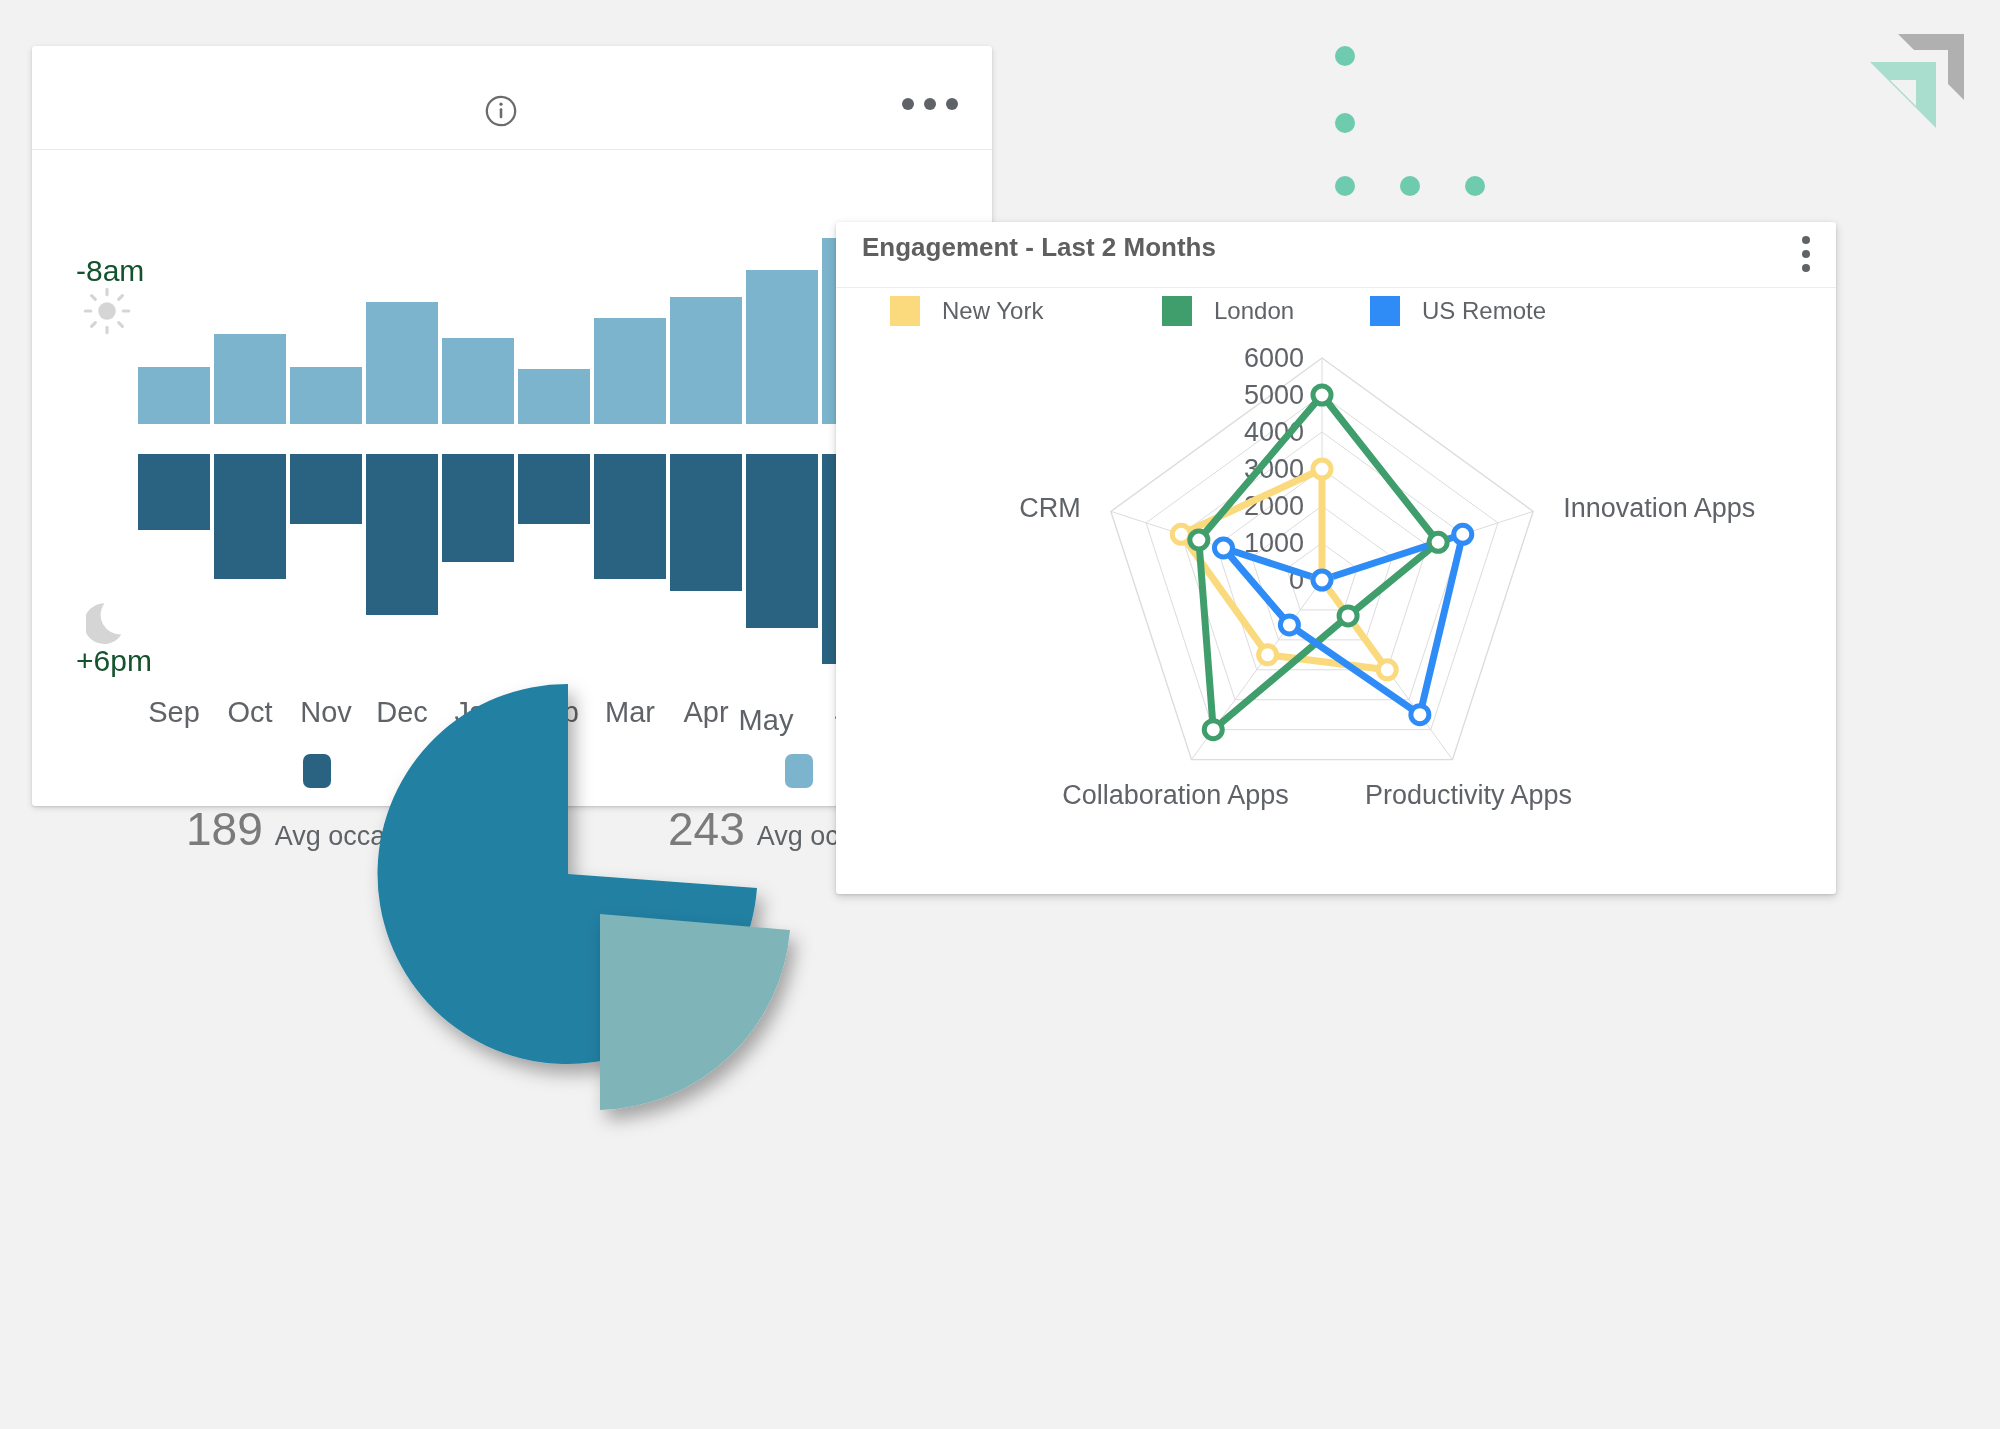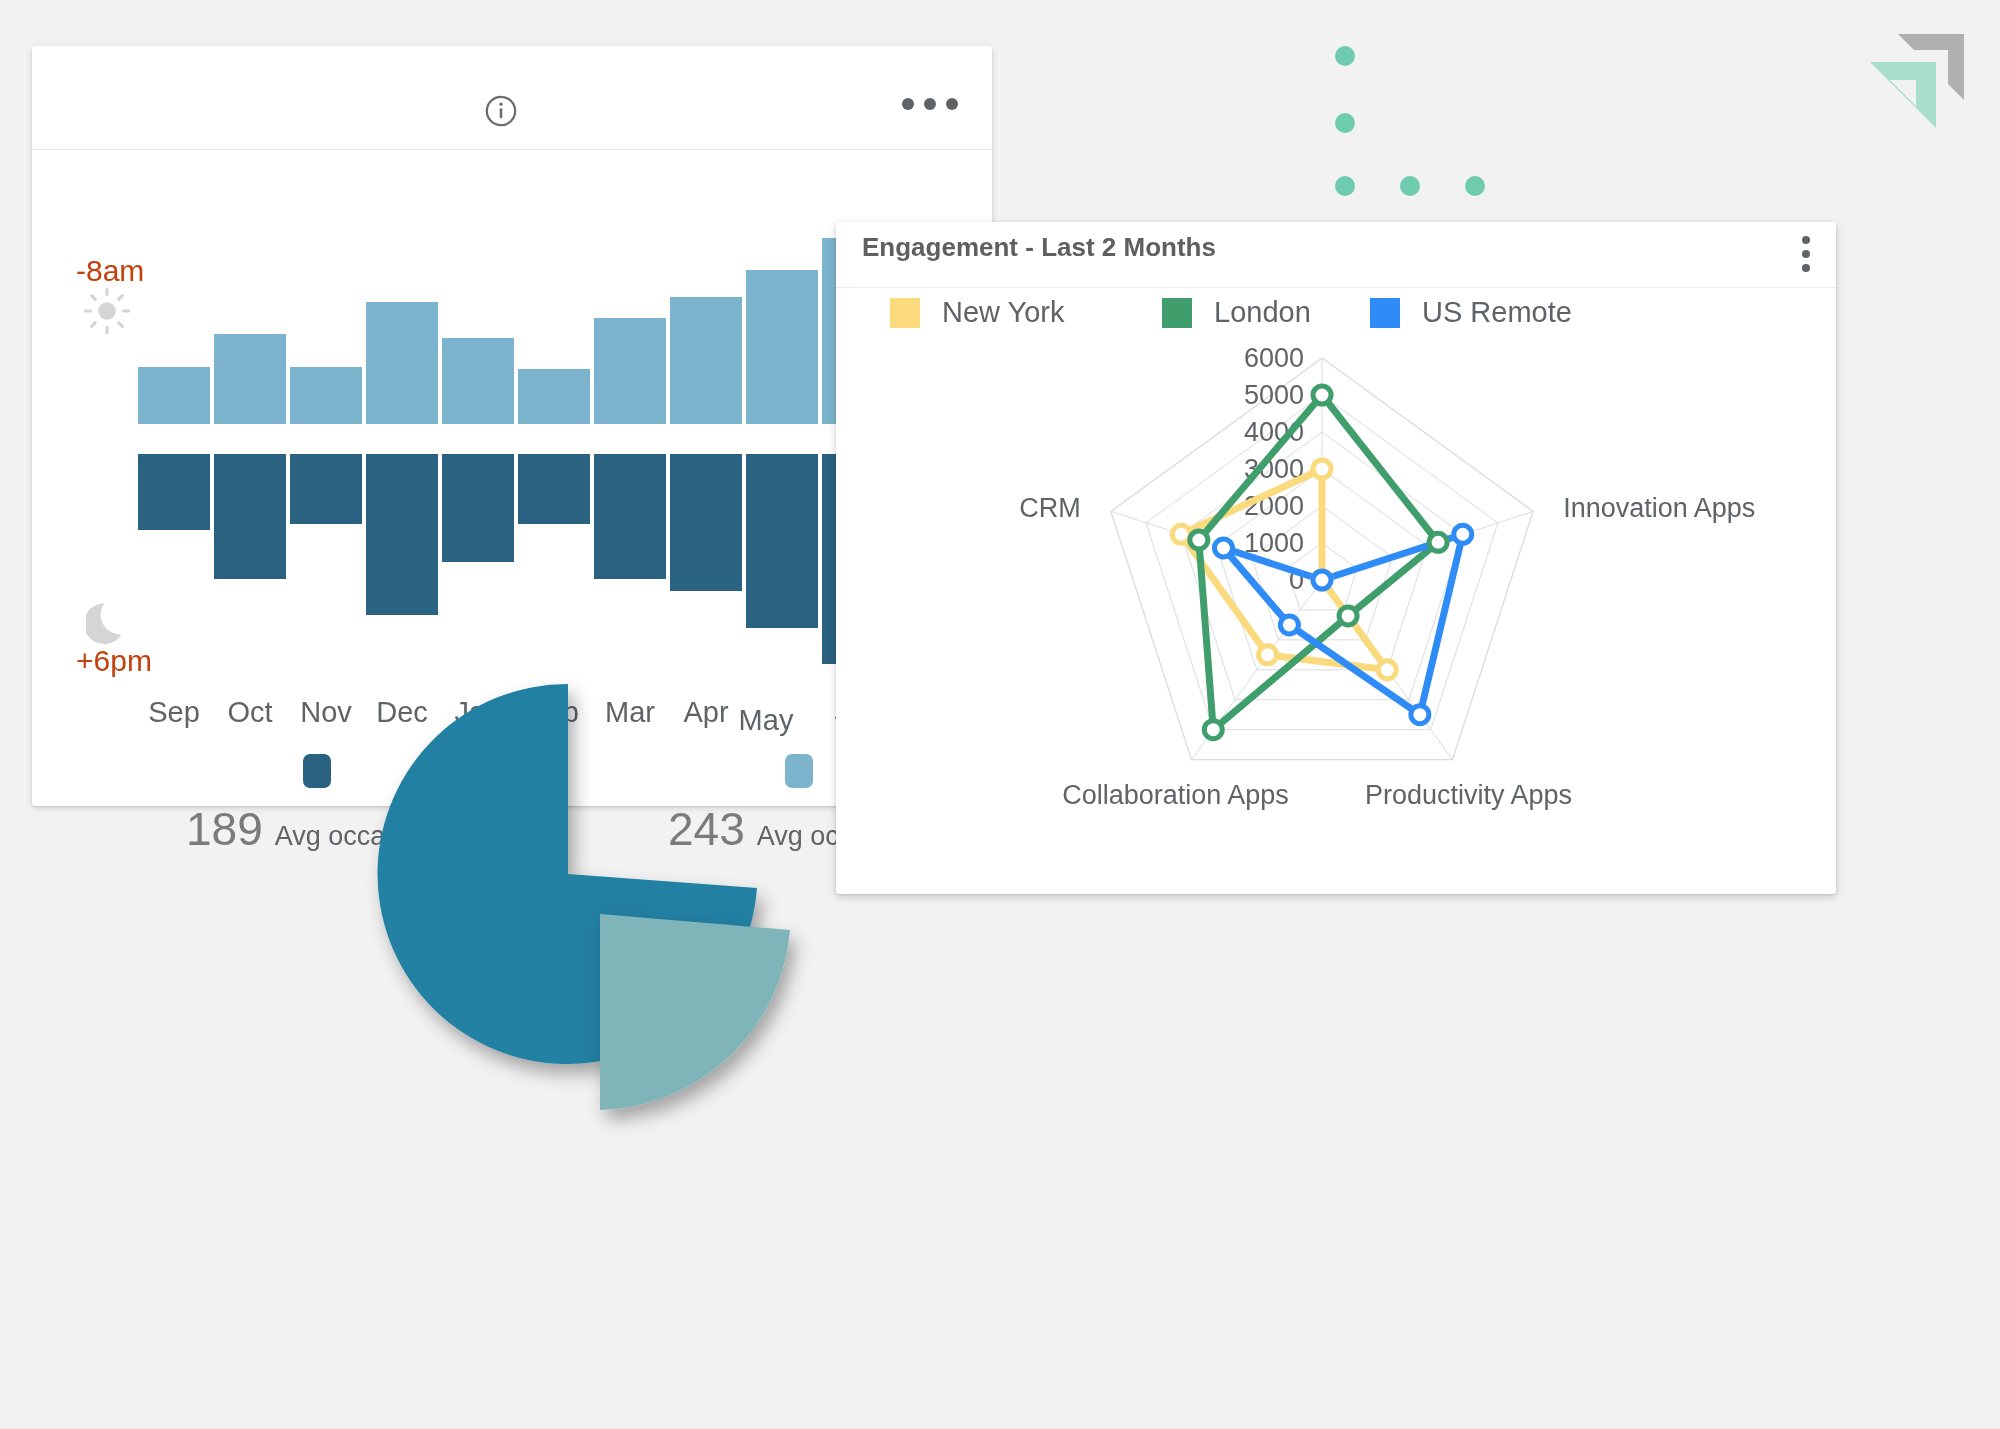--- a/index.html
+++ b/index.html
@@ -34,21 +34,21 @@
   }
   #hours-info{
     position:absolute;left:452px;top:48px;width:34px;height:34px;
   }
   #hours-menu{
     position:absolute;right:34px;top:48px;width:56px;height:20px;
     display:flex;align-items:center;justify-content:space-between;
   }
   #hours-menu i{display:block;width:12px;height:12px;border-radius:50%;background:#5f6368;}
 
-  .axis-lbl{position:absolute;color:#c2410c;font-size:30px;white-space:nowrap;}
+  .axis-lbl{position:absolute;color:#14532d;font-size:30px;white-space:nowrap;}
   #lbl-morning{left:44px;top:208px;}
   #lbl-evening{left:44px;top:598px;}
   #sun-icon{position:absolute;left:50px;top:240px;width:50px;height:50px;}
   #moon-icon{position:absolute;left:54px;top:552px;width:46px;height:52px;}
 
   
   #hours-plot{position:absolute;left:104px;top:170px;width:836px;height:470px;overflow:hidden;}
   .bar-col{position:absolute;bottom:0;top:0;width:72px;}
   .bar-up{position:absolute;left:0;width:100%;background:#7cb4cd;bottom:262px;}
   .bar-dn{position:absolute;left:0;width:100%;background:#2a6281;top:238px;}
@@ -100,21 +100,21 @@
   }
   #eng-menu{
     position:absolute;right:24px;top:14px;width:12px;height:36px;
     display:flex;flex-direction:column;justify-content:space-between;align-items:center;
   }
   #eng-menu i{display:block;width:8px;height:8px;border-radius:50%;background:#5f6368;}
 
   #eng-legend{position:absolute;left:0;top:74px;width:100%;height:50px;}
   .leg{position:absolute;top:0;display:flex;align-items:center;}
   .leg .sw{width:30px;height:30px;margin-right:22px;}
-  .leg .tx{font-size:29px;color:#5f6368;white-space:nowrap;}
+  .leg .tx{font-size:24px;color:#5f6368;white-space:nowrap;}
   #leg0{left:54px;}
   #leg1{left:310px;padding-left:16px;}
   #leg2{left:534px;}
 
   #radar-wrap{position:absolute;left:0;top:126px;width:1000px;height:546px;}
 </style>
 </head>
 <body>
 
 <div id="dots">

